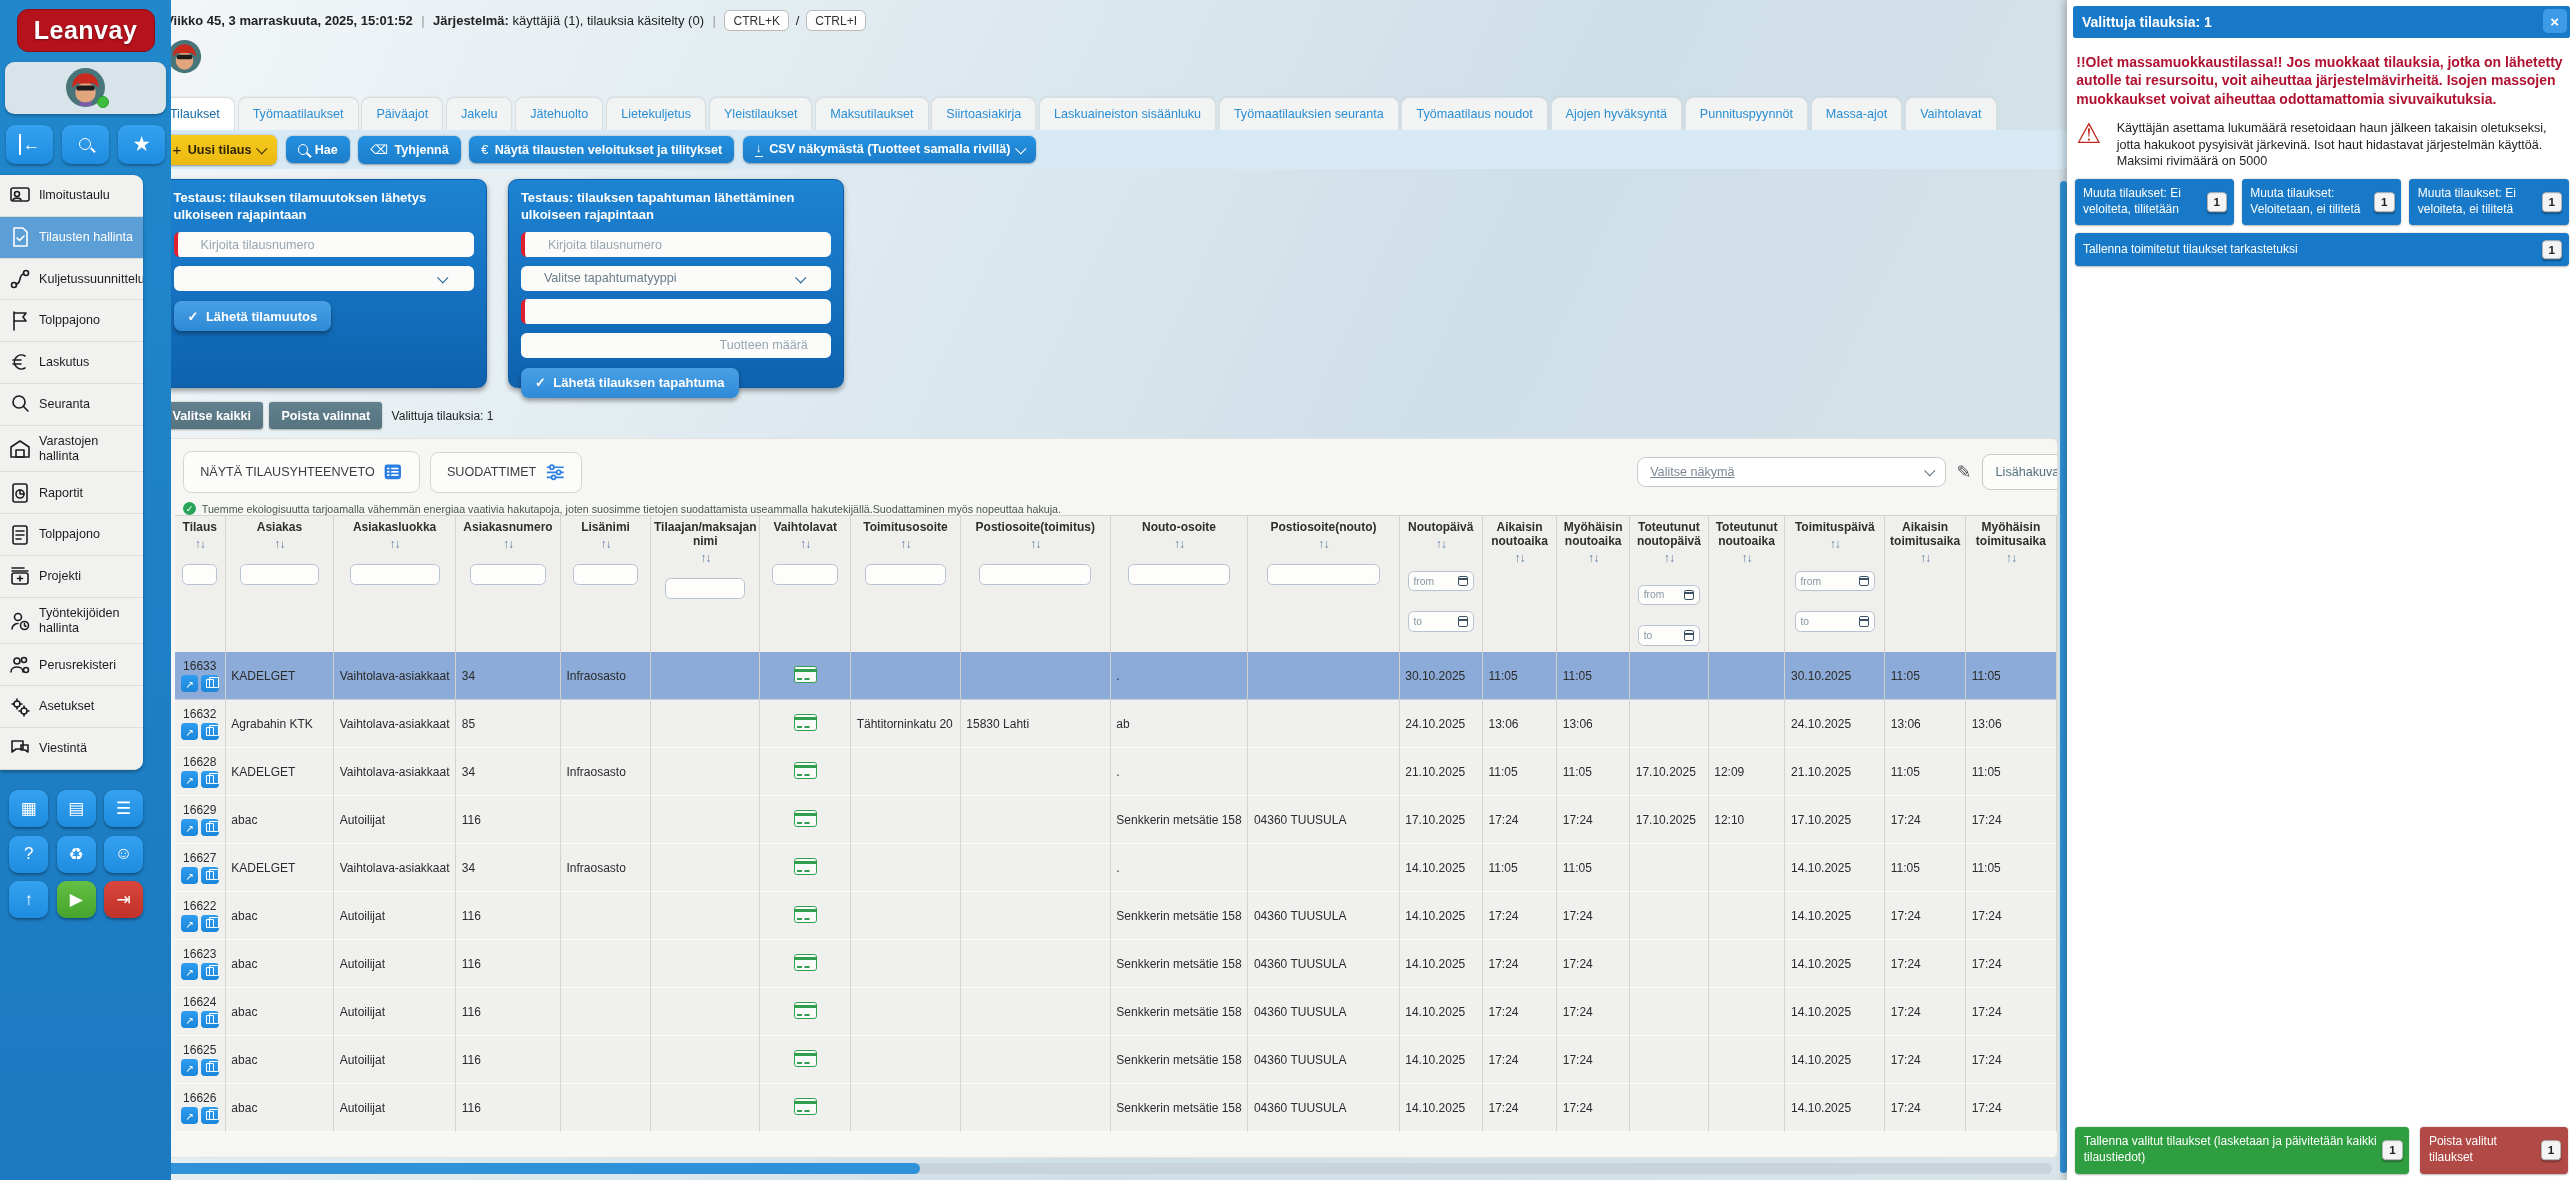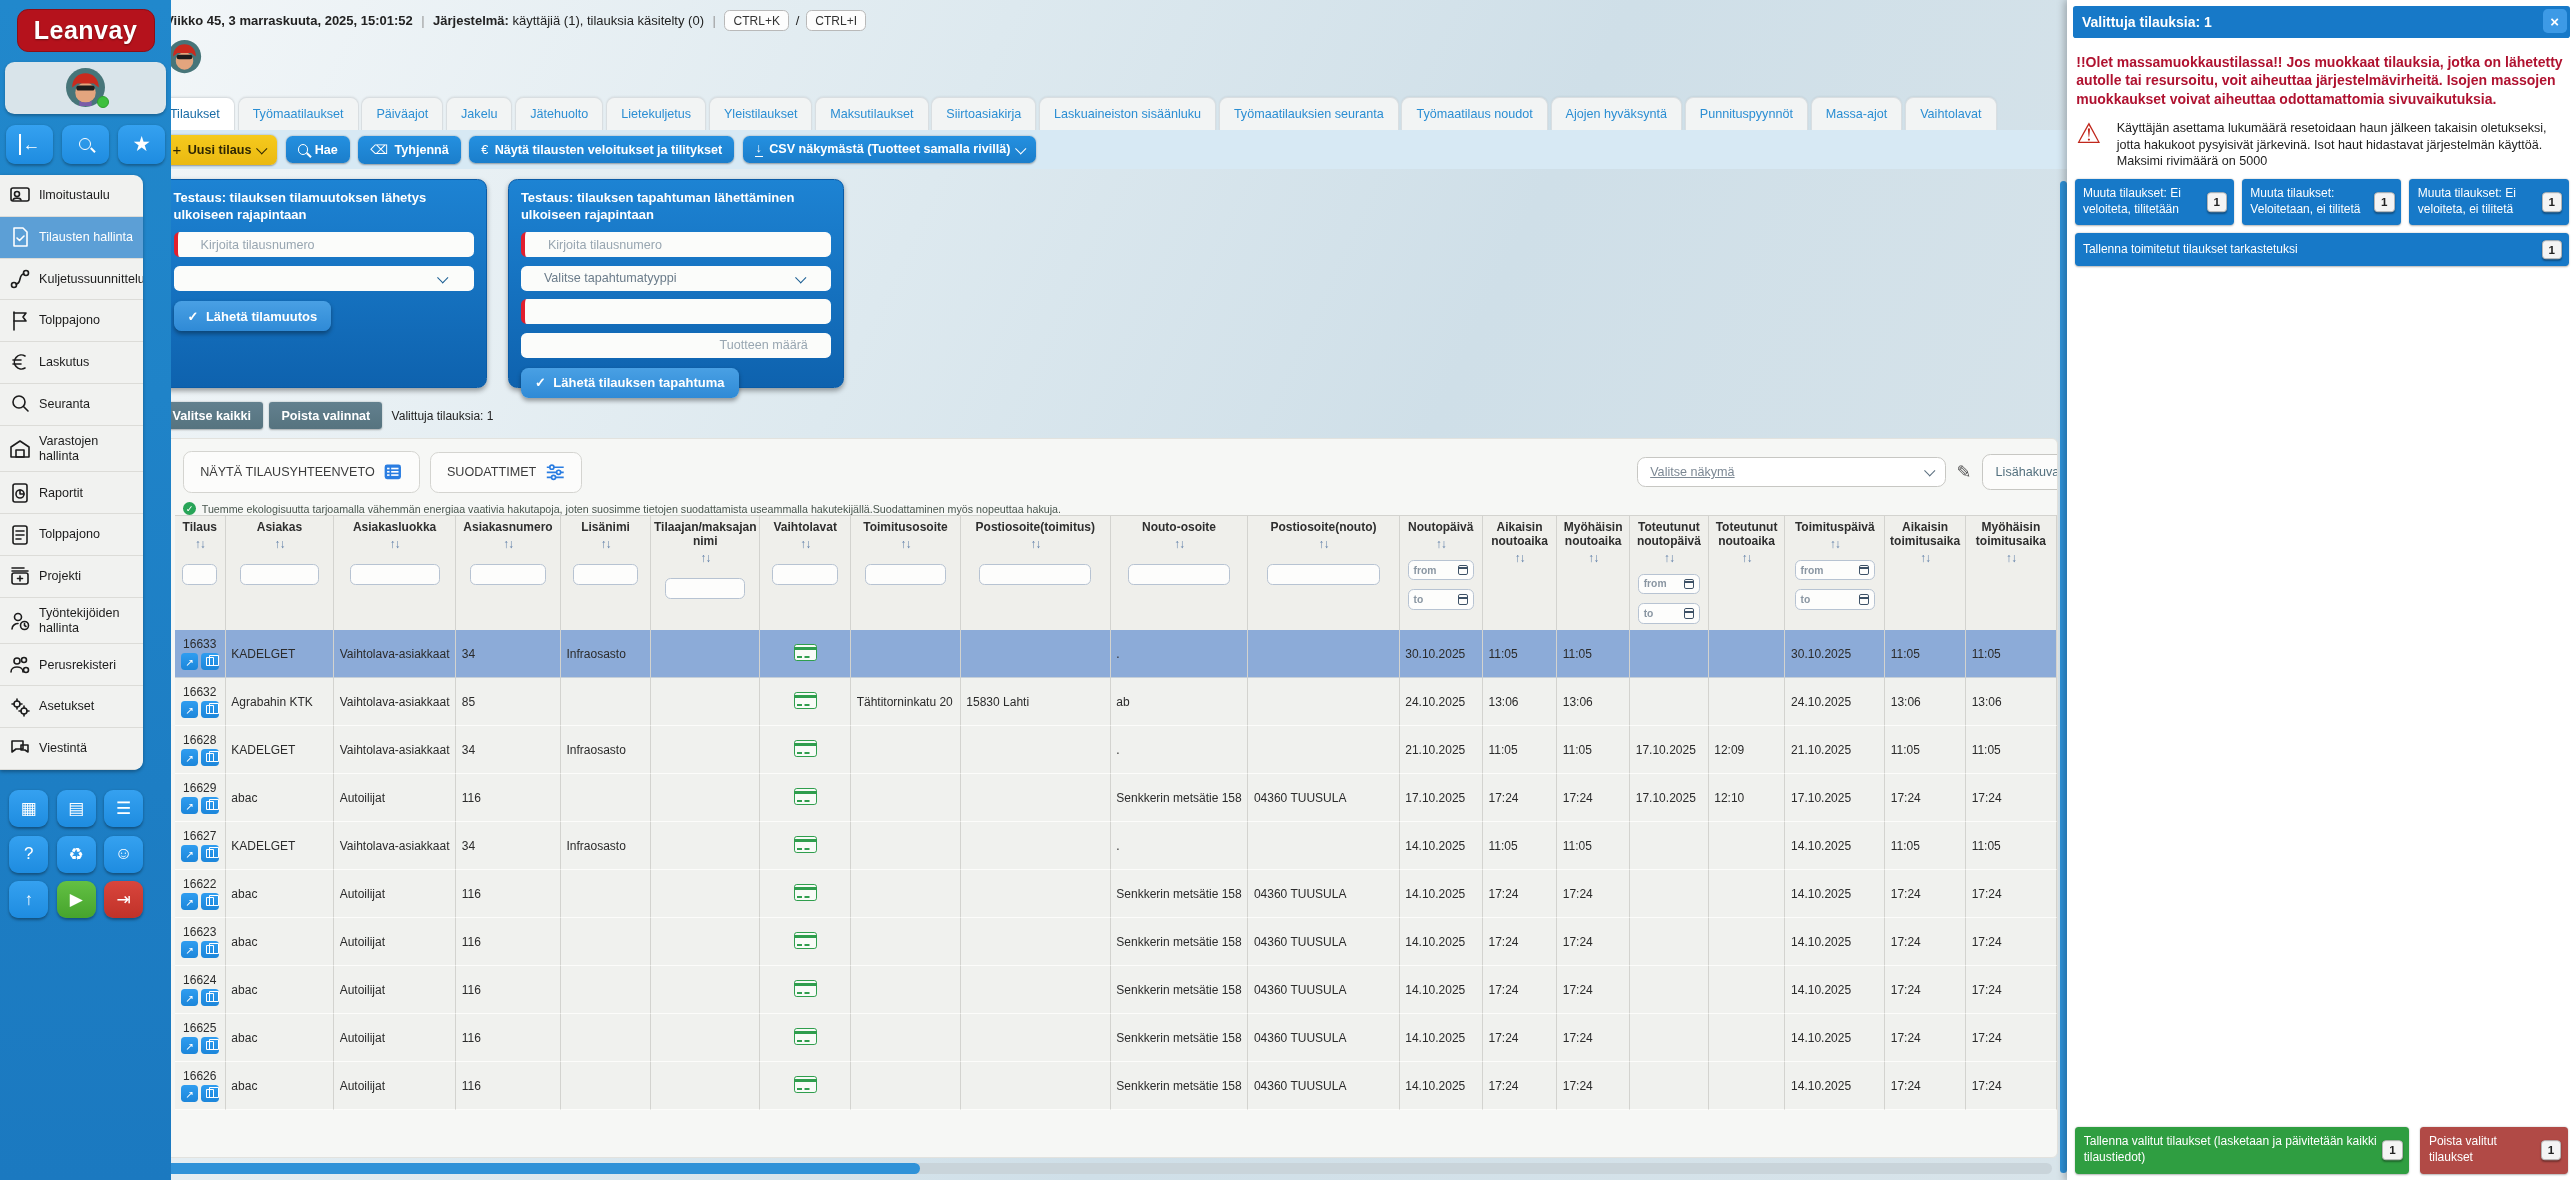--- a/index.html
+++ b/index.html
@@ -100,23 +100,23 @@
     display:inline-flex; align-items:center; justify-content:center; flex:0 0 13px; }
   .rivit { padding:5.6px 9.3px 6.5px; font-size:13.5px; color:#2b2b2b; }
 
   
   table { border-collapse:separate; border-spacing:0; table-layout:fixed; margin-left:0.9px; }
   th { background:#efefeb; border-right:0.9px solid #d3d3cf; border-top:0.9px solid #d3d3cf; vertical-align:top;
     padding:4.7px 2.8px 6.5px; height:97px; font-weight:700; font-size:12px; color:#2e2e2e; }
   .h-label { text-align:center; line-height:1.15; }
   .h-sort { text-align:center; color:#5f7fa8; font-size:12px; letter-spacing:-0.9px; margin-top:1.9px; cursor:pointer; }
   .h-flt { margin:13px auto 0; width:78%; height:21.4px; background:#fdfdfc; border:0.9px solid #b7c3d2; border-radius:5.6px; cursor:text; }
-  .h-dflt { margin:9px auto 0; width:86%; height:20.5px; background:#fdfdfc; border:0.9px solid #b7c3d2; border-radius:5.6px;
+  .h-dflt { margin:20px auto 0; width:86%; height:20.5px; background:#fdfdfc; border:0.9px solid #b7c3d2; border-radius:5.6px;
     display:flex; align-items:center; justify-content:space-between; padding:0 4.7px; font-size:10.3px; color:#8a96a2;
-    font-weight:700; cursor:text; }
+    font-weight:400; cursor:text; }
   .ico-cal { display:inline-block; width:10.3px; height:10.3px; border:1.4px solid #3d5166; border-radius:1.9px; position:relative; }
   .ico-cal::before { content:''; position:absolute; left:0; right:0; top:1.4px; height:1.9px; background:#3d5166; }
   td { background:#f0f1ee; border-right:0.9px solid #d3d3cf; border-bottom:1.9px solid #fcfcfa; height:48px;
     font-size:12px; color:#2b2b2b; padding:2.8px 5.6px; vertical-align:middle; overflow:hidden; white-space:nowrap; }
   tr.selected td { background:#8cabd8; border-bottom-color:#c5cfd8; }
   .ord-cell { text-align:center; padding:1.9px; }
   .ord-num { font-size:12px; }
   .ord-icons { display:flex; gap:2.8px; justify-content:center; margin-top:1.9px; }
   .ord-chip { width:17.7px; height:17.7px; background:linear-gradient(180deg,#2f9df0,#1c86da); border-radius:3.7px; color:#fff;
     display:inline-flex; align-items:center; justify-content:center; font-size:10.3px; cursor:pointer; }

